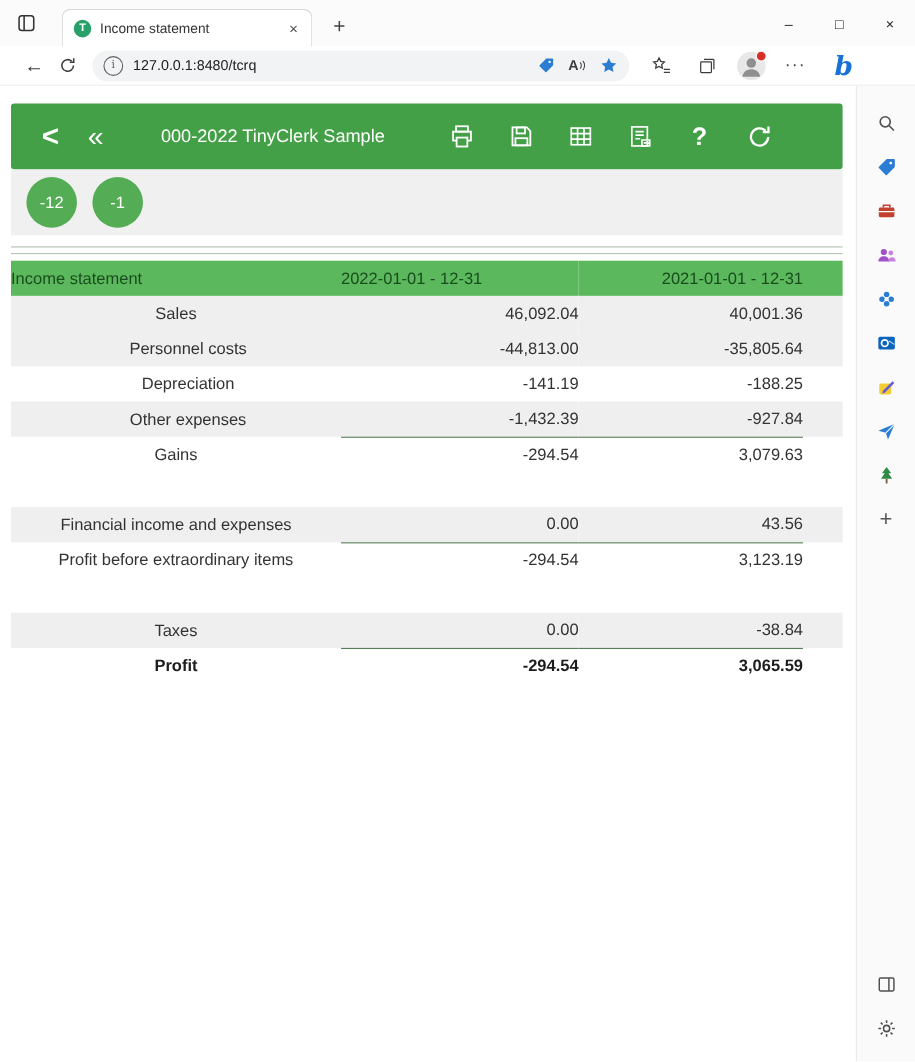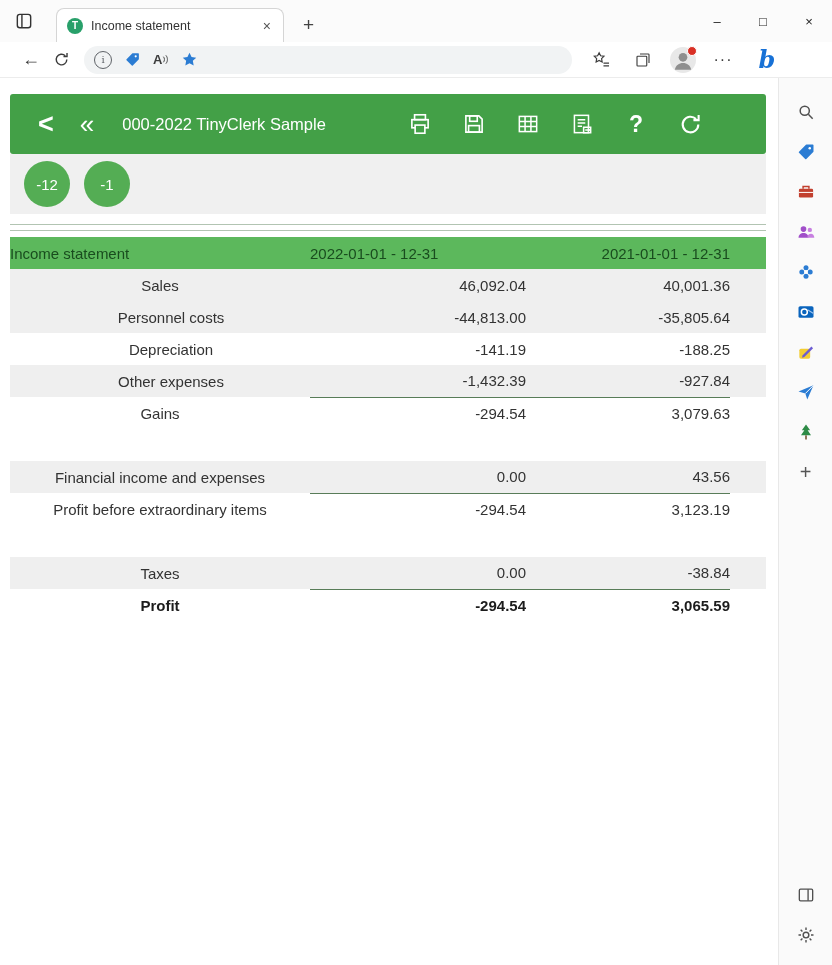--- a/index.html
+++ b/index.html
@@ -47,21 +47,21 @@
   .sidebar{width:54px;background:#fafafa;border-left:1px solid #e8e8e8;box-sizing:border-box;display:flex;
            flex-direction:column;align-items:center;padding:14px 0 10px;}
   .sb-btn{width:54px;height:40px;display:flex;align-items:center;justify-content:center;}
   .sb-plus{font-size:20px;color:#555;}
   .sb-spacer{flex:1;}
 
   
   .app-toolbar{margin:16px 12px 0 10px;height:60px;background:#43a047;border-radius:3px;display:flex;align-items:center;}
   .tb-back{color:#fff;font-size:27px;font-weight:bold;margin-left:28px;line-height:1;}
   .tb-collapse{color:#fff;font-size:26px;margin-left:26px;line-height:1;}
-  .tb-title{color:#fff;font-size:16.5px;margin-left:28px;white-space:nowrap;}
+  .tb-title{color:#fff;font-size:16.5px;margin-left:52px;white-space:nowrap;}
   .tb-icons{margin-left:auto;margin-right:62px;display:flex;align-items:center;gap:26px;}
   .tb-btn{display:flex;align-items:center;justify-content:center;width:28px;height:28px;}
   .tb-help{color:#fff;font-size:23px;font-weight:bold;}
 
   
   .subheader{margin:0 12px 0 10px;height:60px;background:#f0f0f0;display:flex;align-items:center;}
   .badge{width:46px;height:46px;border-radius:50%;background:#54ad54;color:#fff;font-size:15px;display:flex;
          align-items:center;justify-content:center;margin-left:14px;}
   .report-title{margin-left:26px;font-size:18px;color:#111;}
 
@@ -118,20 +118,21 @@
     <span class="nav-btn">
       <svg width="17" height="17" viewBox="0 0 24 24" fill="none" stroke="#3c3c3c" stroke-width="2">
           <path d="M19.5 12a7.5 7.5 0 1 1-2.2-5.3"></path>
           <path d="M19.8 2.8v5h-5"></path>
         </svg>
     </span>
     <div class="addressbar">
       <span class="info-badge">
           <i>i</i>
         </span>
+      <span class="url">127.0.0.1:8480/tcrq</span>
       <span class="ab-icon">
         <svg width="17" height="17" viewBox="0 0 24 24">
             <path d="M12.6 3H20a1 1 0 0 1 1 1v7.4a1 1 0 0 1-.3.7l-8.3 8.3a1 1 0 0 1-1.4 0l-7.4-7.4a1 1 0 0 1 0-1.4L11.9 3.3a1 1 0 0 1 .7-.3z" fill="#2b7cd3"></path>
             <circle cx="16.5" cy="7.5" r="1.5" fill="#fff"></circle>
           </svg>
       </span>
       <span class="ab-icon read-aloud">
         <b>A</b>
         <svg width="7" height="15" viewBox="0 0 10 16" fill="none" stroke="#3c3c3c" stroke-width="1.3">
             <path d="M2 4c2 2 2 6 0 8M5.5 2c3 3.2 3 8.8 0 12"></path>

